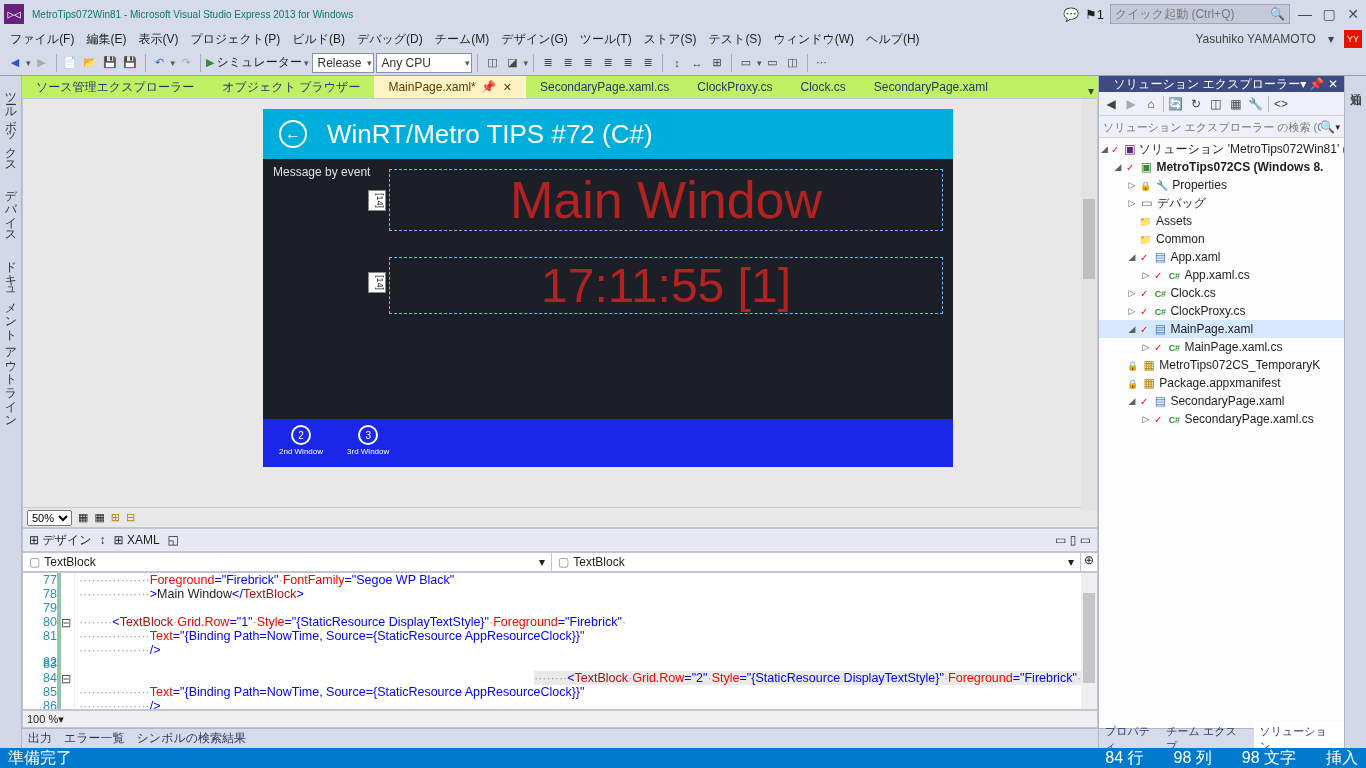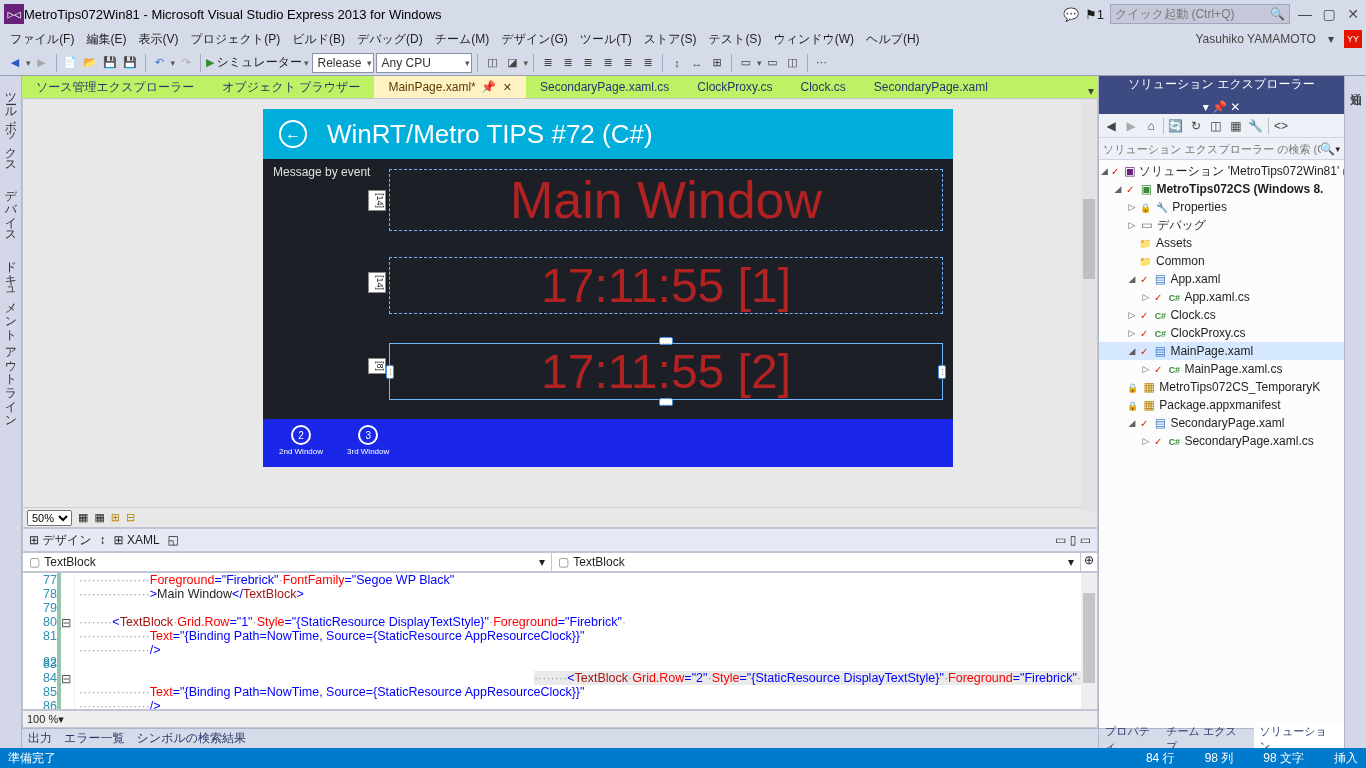--- a/index.html
+++ b/index.html
@@ -1,21 +1,21 @@
 <!DOCTYPE html>
 <html><head>
 <meta charset="utf-8">
 <style>
 * { box-sizing: border-box; margin: 0; padding: 0; font-family: 'Segoe UI', Meiryo, sans-serif; }
 body { width: 1366px; height: 768px; background: #eee; overflow: hidden; font-size: 12px; color: #1e1e1e; }
 
 
 .titlebar { height: 28px; background: #d6dbe9; display: flex; align-items: center; padding: 0 4px; }
 .ti-logo { width: 20px; height: 20px; background: #68217a; display: inline-flex; align-items: center; justify-content: center; color: #fff; font-weight: bold; font-size: 11px; font-family: Consolas, monospace; }
-.ti-title { margin-left: 0; font-size: 13px; color: #000000; }
+.ti-title { margin-left: 8px; font-size: 10px; color: #0f766e; }
 .ti-right { margin-left: auto; display: flex; align-items: center; gap: 6px; }
 .ti-search { width: 180px; height: 20px; background: #c5c8d8; border: 1px solid #a0a5bb; color: #777; padding: 0 4px; display: flex; align-items: center; justify-content: space-between; }
 .ti-wc { width: 18px; text-align: center; color: #4a4a4a; font-size: 14px; }
 
 
 .menubar { height: 22px; background: #d6dbe9; display: flex; align-items: center; padding: 0 4px; }
 .menubar span { padding: 2px 6px; font-size: 12px; color: #1e1e1e; }
 .menubar .user { margin-left: auto; color: #444; }
 .menubar .avatar { width: 18px; height: 18px; background: #e51400; color: #fff; font-size: 9px; display: inline-flex; align-items: center; justify-content: center; margin-left: 4px; }
 
@@ -89,26 +89,26 @@
 .vs { color: #0000ff; }
 .code-scroll { position: absolute; right: 0; top: 0; bottom: 0; width: 16px; background: #efefef; }
 .code-scroll .bar { position: absolute; left: 2px; right: 2px; top: 20px; height: 90px; background: #c6c6c6; }
 
 .zoom-code { height: 18px; background: #efefef; border: 1px solid #c1c5d6; display: flex; align-items: center; padding: 0 4px; font-size: 11px; }
 
 
 .bottom-tabs { height: 20px; background: #d6dbe9; display: flex; align-items: center; padding: 0 6px; gap: 12px; font-size: 12px; color: #283769; border-top: 1px solid #b0b5c8; }
 
 
-.statusbar { position: absolute; left: 0; right: 0; bottom: 0; height: 20px; background: #007acc; color: #fff; display: flex; align-items: center; padding: 0 8px; font-size: 12px; }
+.statusbar { position: absolute; left: 0; right: 0; bottom: 0; height: 20px; background: #007acc; color: #fff; display: flex; align-items: center; padding: 0 8px; font-size: 16px; }
 .statusbar .r { margin-left: auto; display: flex; gap: 30px; }
 
 
 .solex { width: 246px; background: #eef0f7; display: flex; flex-direction: column; border-left: 1px solid #b0b5c8; }
-.panel-title { height: 38px; background: #3d4b82; color: #fff; font-size: 12px; display: flex; align-items: center; padding: 0 6px; justify-content: space-between; flex-direction: column; }
+.panel-title { height: 16px; background: #3d4b82; color: #fff; font-size: 12px; display: flex; align-items: center; padding: 0 6px; justify-content: flex-end; }
 .panel-tb { height: 24px; background: #eef0f7; border-bottom: 1px solid #cfd3e3; display: flex; align-items: center; padding: 0 4px; gap: 4px; }
 .panel-tb span { width: 16px; text-align: center; color: #444; font-size: 12px; }
 .panel-search { height: 22px; border-bottom: 1px solid #cfd3e3; padding: 1px 4px; display: flex; align-items: center; }
 .panel-search input { flex: 1; border: none; background: transparent; font-size: 11px; color: #888; outline: none; }
 .tree { flex: 1; background: #fcfcfc; overflow: hidden; padding: 2px 0; font-size: 12px; }
 .tree-item { height: 18px; display: flex; align-items: center; white-space: nowrap; gap: 3px; }
 .tree-item .exp { width: 10px; text-align: center; color: #606060; font-size: 9px; }
 .tree-item .ico { width: 14px; text-align: center; }
 .tree-item .lbl {  }
 .tree-item.sel { background: #d6e8ff; }
@@ -253,28 +253,20 @@
         </div>
         <div class="canvas-body">
           <div class="msg">Message by event</div>
           <div class="blk blk1">
             <div class="tag" style="top:20px">[14]</div>
             <div class="blk-txt">Main Window</div>
           </div>
           <div class="blk blk2">
             <div class="tag" style="top:14px">[14]</div>
             <div class="blk-txt">17:11:55 [1]</div>
-          </div>
-          <div class="blk blk3">
-            <div class="tag" style="top:14px">[8]</div>
-            <div class="blk-txt">17:11:55 [2]</div>
-            <div class="handle" style="left:-4px;top:50%;transform:translateY(-50%)">⋮</div>
-            <div class="handle" style="right:-4px;top:50%;transform:translateY(-50%)">⋮</div>
-            <div class="handle" style="left:50%;top:-7px;transform:translateX(-50%);width:14px;height:8px">⋯</div>
-            <div class="handle" style="left:50%;bottom:-7px;transform:translateX(-50%);width:14px;height:8px">⋯</div>
           </div>
         </div>
         <div class="canvas-appbar">
           <div class="appbar-btn">
             <div class="appbar-circ">2</div>
             <div class="appbar-lbl">2nd Window</div>
           </div>
           <div class="appbar-btn">
             <div class="appbar-circ">3</div>
             <div class="appbar-lbl">3rd Window</div>

